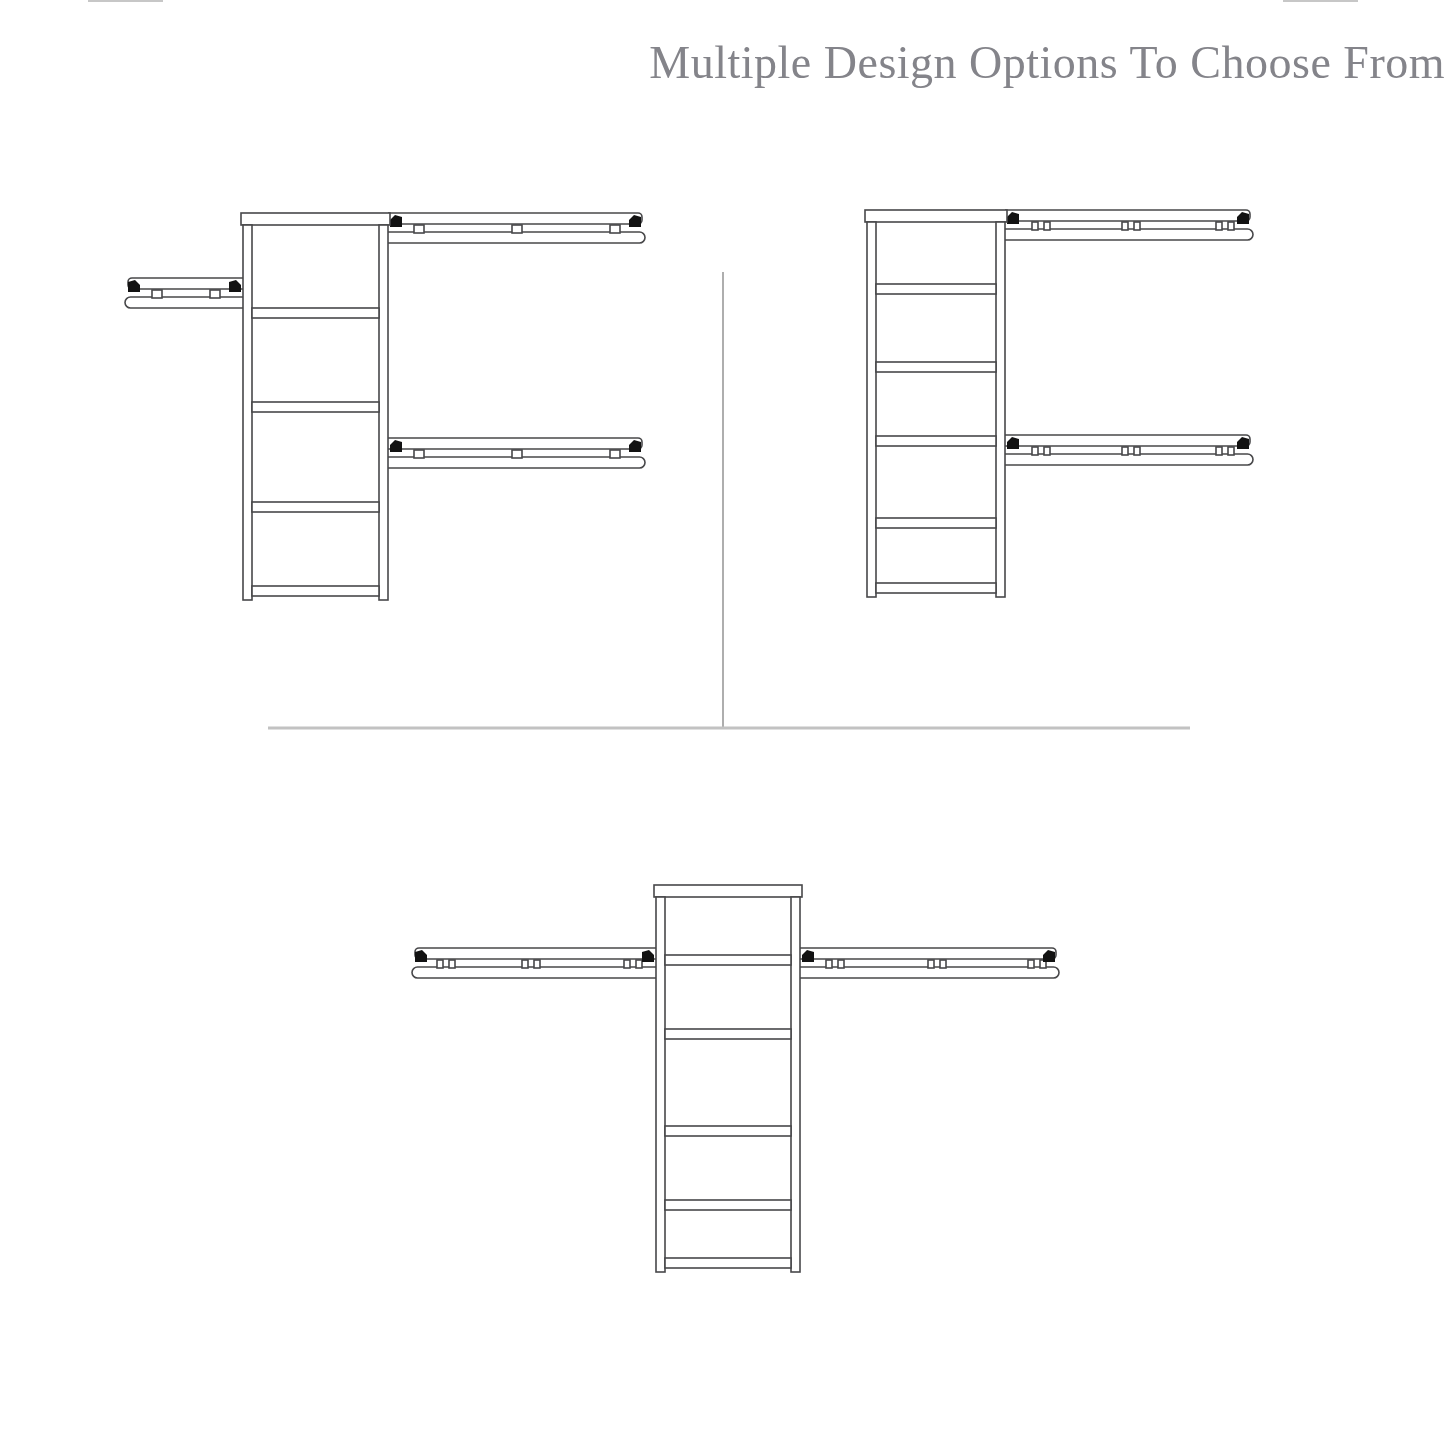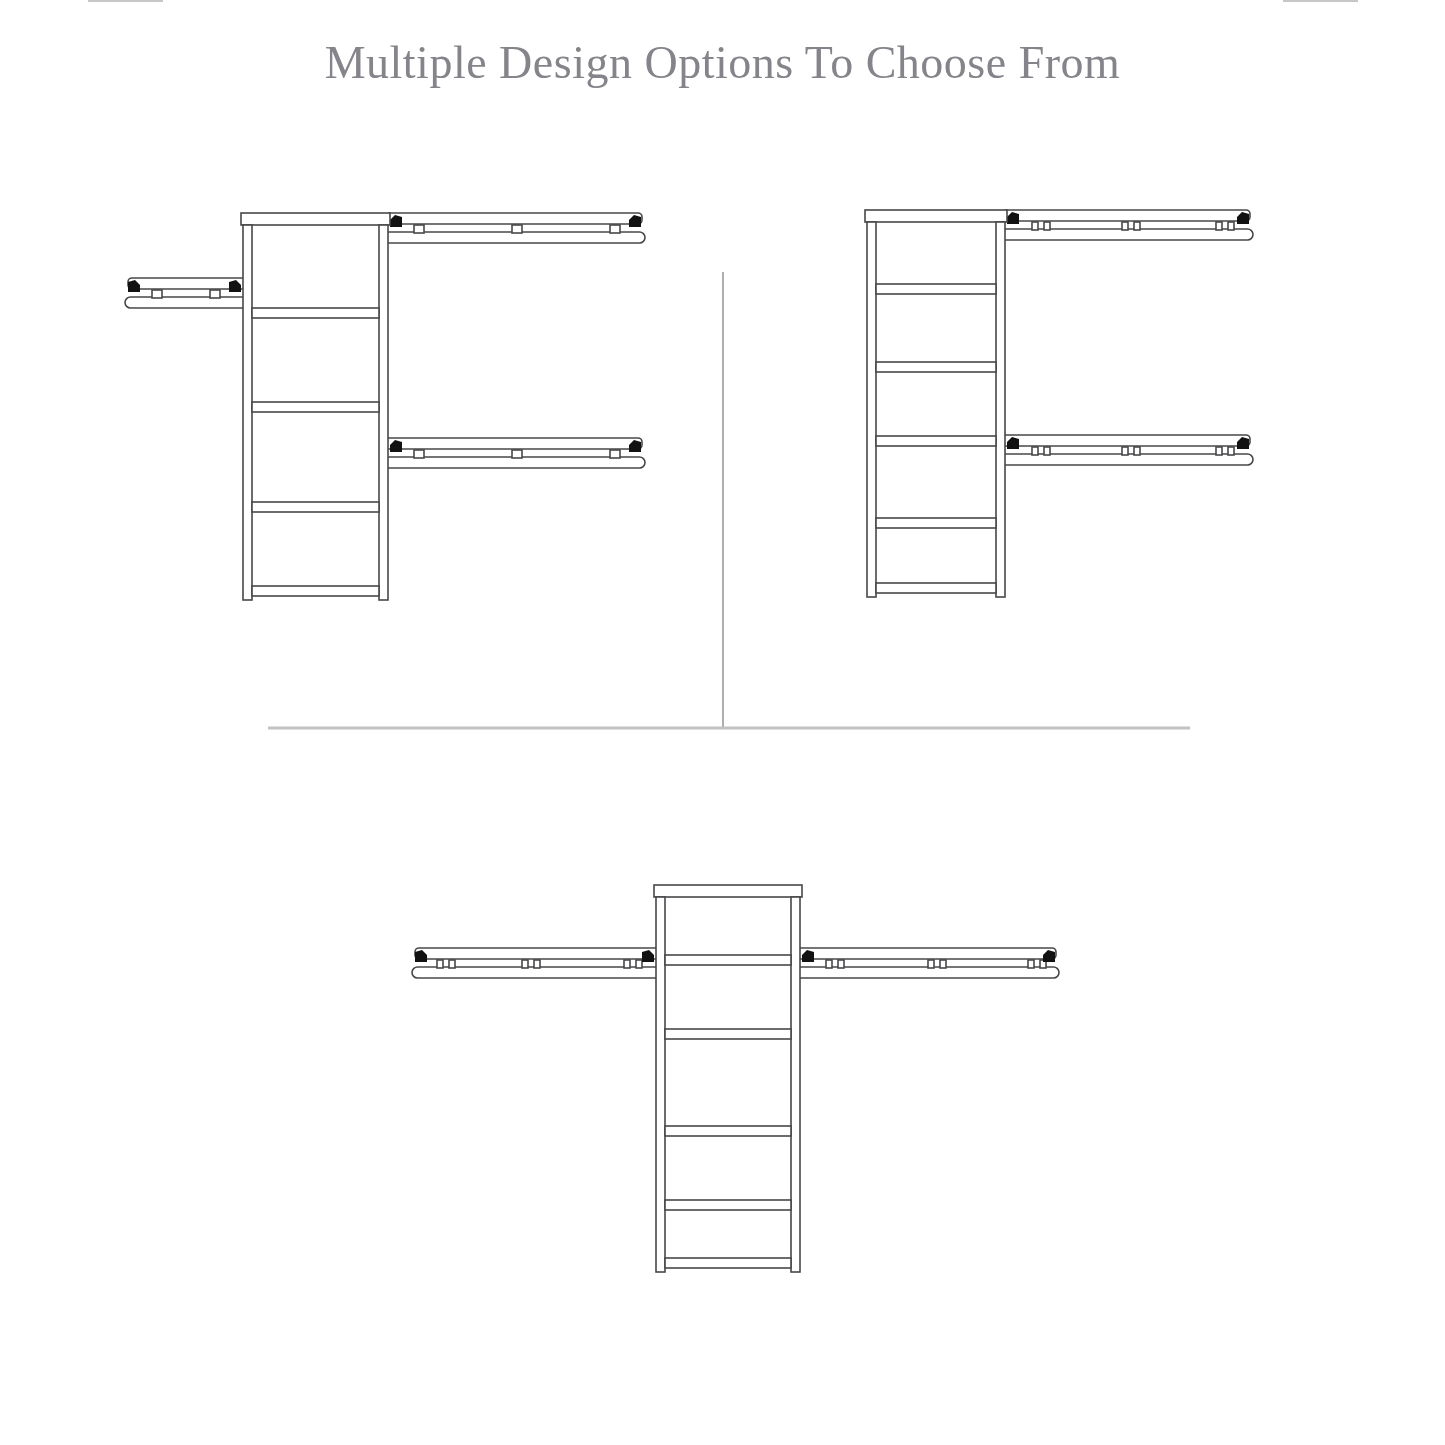--- a/index.html
+++ b/index.html
@@ -7,21 +7,21 @@
     position:relative;
     width:1445px;height:1445px;
     margin:0 auto;
     background:#ffffff;
     overflow:hidden;
     font-family:"Liberation Serif","DejaVu Serif",serif;
   }
   .title{
     position:absolute;
     top:36px;left:0;right:0;
-    text-align:center;
+    text-align:right;
     font-size:46px;
     font-weight:400;
     letter-spacing:0.5px;
     color:#84848a;
     font-family:"Liberation Serif","DejaVu Serif",serif;
   }
   svg.canvas{position:absolute;left:0;top:0;}
 </style>
 </head>
 <body>

